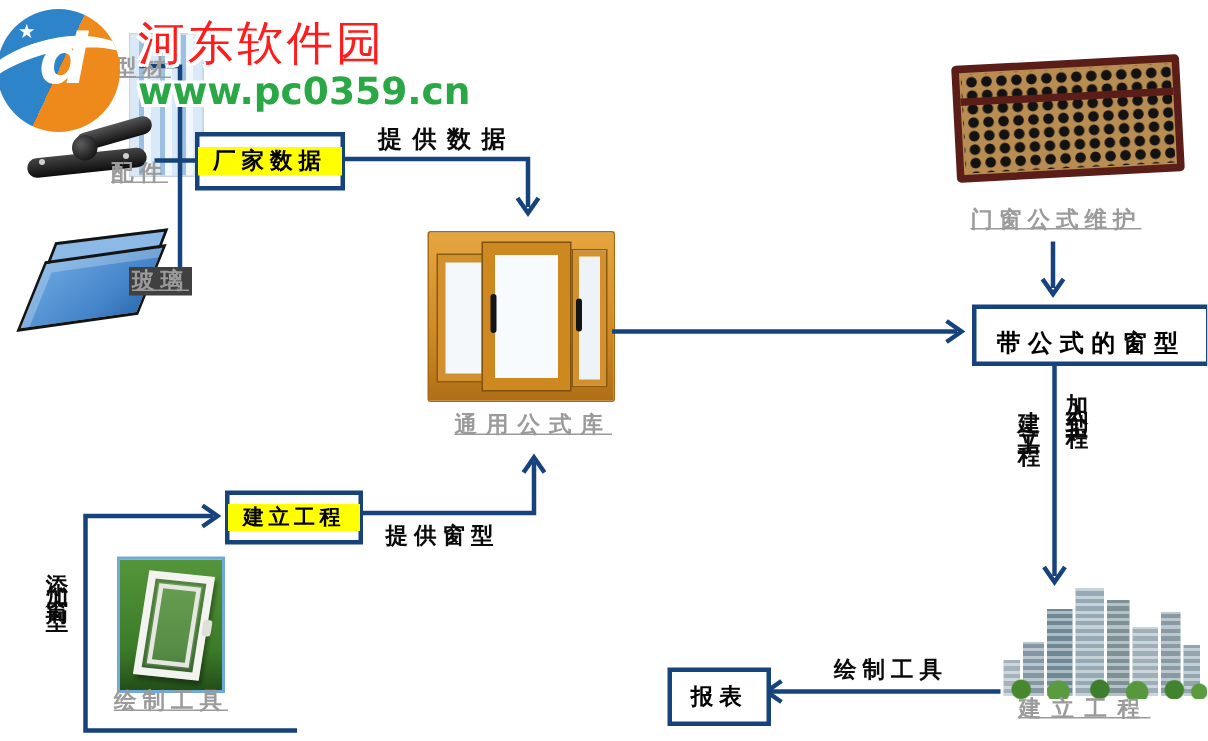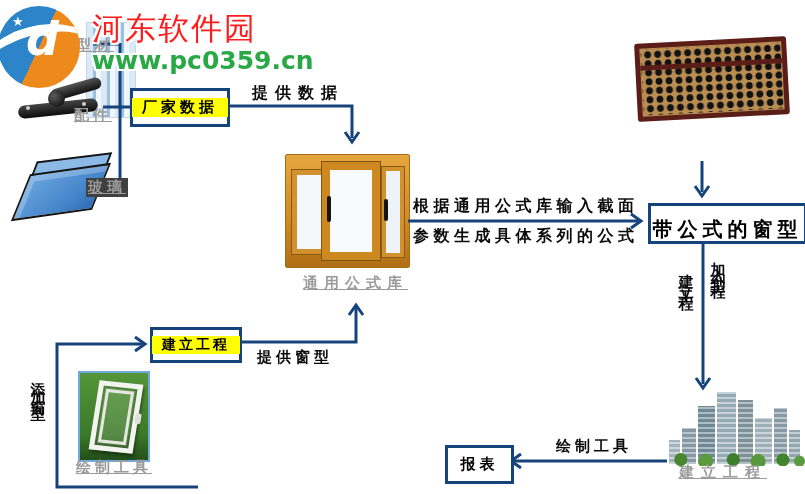--- a/index.html
+++ b/index.html
@@ -143,30 +143,29 @@
     <div class="sash" id="sash-left"></div>
     <div class="sash" id="sash-mid">
       <div class="handle-bar" style="left:-3px;top:26px;"></div>
     </div>
     <div class="sash" id="sash-right">
       <div class="handle-bar" style="left:-2px;top:28px;height:22px;"></div>
     </div>
   </div>
   <div class="glabel" style="left:303px;top:274px;letter-spacing:6px;">通用公式库</div>
 
-  <div class="blabel" style="left:413px;top:196px;font-size:16px;letter-spacing:4.5px;">根据通用公式库输入截面</div>
-  <div class="blabel" style="left:413px;top:226px;font-size:16px;letter-spacing:4.5px;">参数生成具体系列的公式</div>
 
   <div class="img" id="abacus-img">
     <div id="abacus-beads"></div>
     <div id="abacus-beam"></div>
   </div>
+  <div class="glabel" style="left:647px;top:137px;">门窗公式维护</div>
 
   <div class="fbox" style="left:648px;top:203px;width:153px;height:35px;">
-    <span style="font-size:20px;letter-spacing:5px;margin-top:12px;">带公式的窗型</span>
+    <span style="font-size:16px;letter-spacing:5px;margin-top:12px;">带公式的窗型</span>
   </div>
 
   <div class="blabel vtext" style="left:676px;top:262px;letter-spacing:8px;">建立工程</div>
   <div class="blabel vtext" style="left:708px;top:250px;letter-spacing:6px;">加入到工程</div>
 
   <div class="img" id="city-img">
     <div class="bld" style="width:11px;height:24px;background-color:#aebdc8;"></div>
     <div class="bld" style="width:14px;height:36px;background-color:#8da0ae;"></div>
     <div class="bld" style="width:17px;height:58px;background-color:#76909f;"></div>
     <div class="bld" style="width:19px;height:72px;background-color:#9fb4bf;"></div>

